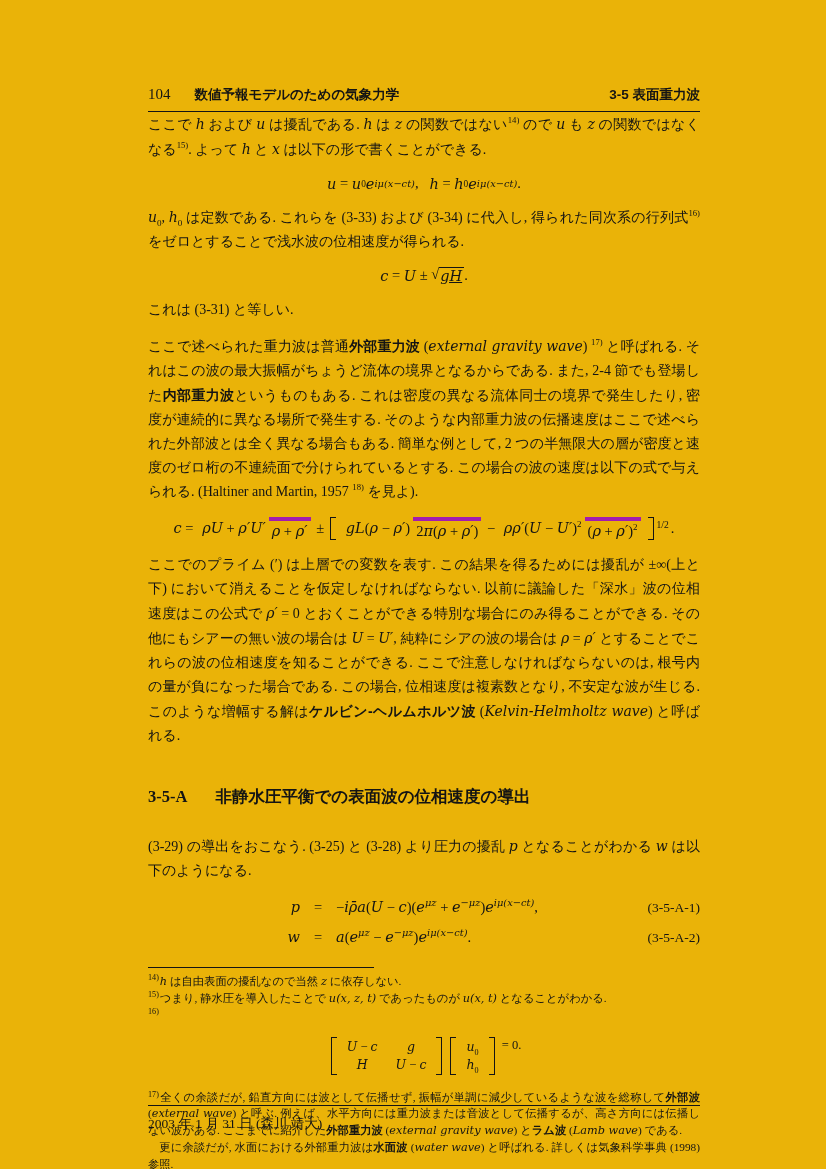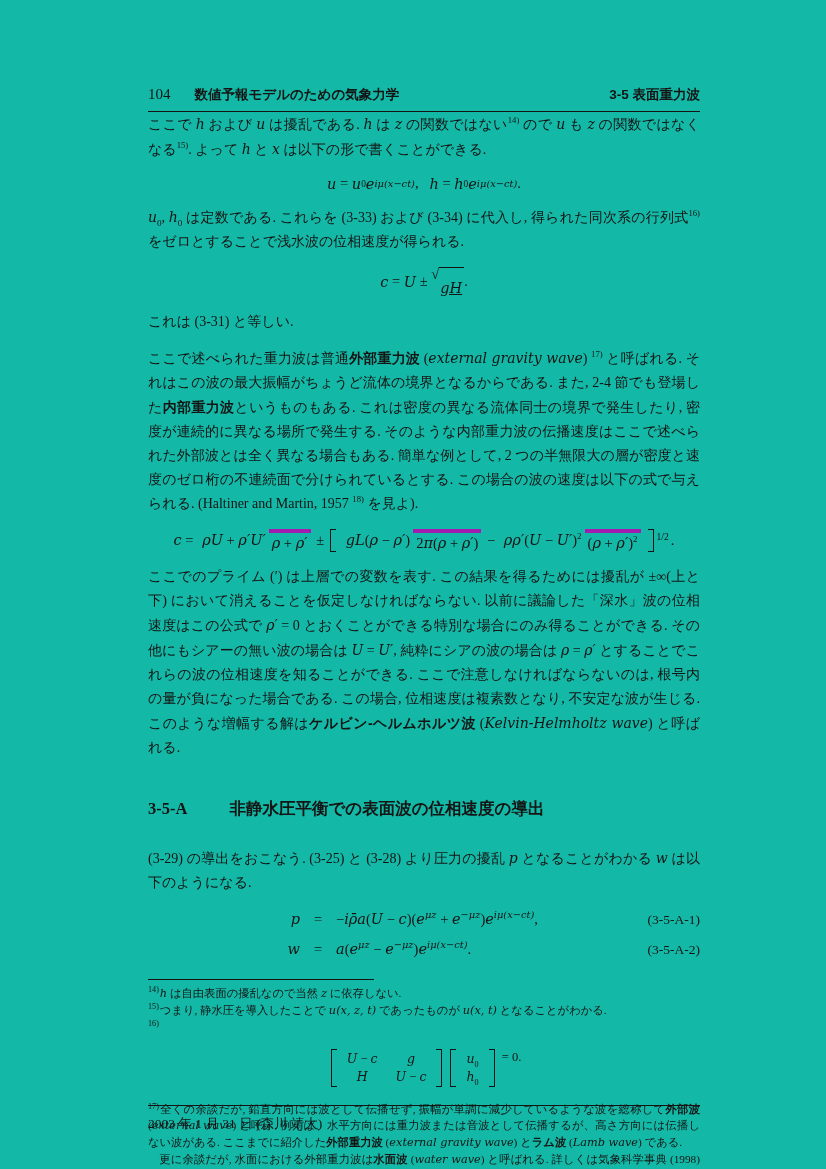--- a/index.html
+++ b/index.html
@@ -1,16 +1,16 @@
 <!DOCTYPE html>
 <html><head>
 <meta charset="utf-8">
 <style>
   html,body{margin:0;padding:0;background:#e8e8e8;}
-  .page{position:relative;width:826px;height:1169px;background:#14b8a6;overflow:hidden;
+  .page{position:relative;width:826px;height:1169px;background:#eab308;overflow:hidden;
         font-family:"Liberation Serif","DejaVu Serif",serif;color:#141414;}
   .content{position:absolute;left:148px;top:86px;width:552px;}
   
   .header{display:flex;justify-content:space-between;align-items:baseline;
           border-bottom:1.2px solid #141414;padding-bottom:7px;}
   .header-left{display:flex;gap:24px;align-items:baseline;}
   .pagenum{font-size:15px;}
   .htitle{font-weight:bold;font-family:"Liberation Sans","DejaVu Sans",sans-serif;font-size:13.5px;}
   
   .para{font-size:14px;line-height:24px;text-align:justify;margin:0;}
@@ -22,38 +22,38 @@
   sup.msup{font-size:68%;line-height:0;}
   sub.msub{font-size:65%;line-height:0;}
   
   .eq{display:flex;justify-content:center;align-items:center;font-size:14.5px;margin:13px 0;}
   .eq span,.eqnarray span,.fn-display span{white-space:pre;}
   .frac{display:inline-flex;flex-direction:row;align-items:center;vertical-align:middle;margin:0 2px;line-height:1.25;}
   .frac .num{display:block;padding:0 3px 1px;}
   .frac .den{display:block;border-top:4px solid #a21caf;padding:1px 3px 0;}
   .sqrt{display:inline-flex;align-items:flex-start;}
   .rad{line-height:1.05;}
-  .radbody{border-top:1.1px solid #141414;padding:12px 2px 0 1px;line-height:1.15;text-decoration:underline;}
+  .radbody{border-top:1.1px solid #141414;padding:0 2px 0 1px;line-height:1.15;text-decoration:underline;}
   .brgrp{display:inline-flex;margin:0 2px;position:relative;}
   .br-l,.br-r{align-self:stretch;width:5px;border:1.5px solid #141414;}
   .br-l{border-right:none;margin-right:5px;}
   .br-r{border-left:none;margin-left:5px;}
   .brsup{font-size:66%;align-self:flex-start;margin-left:3px;line-height:1.6;}
   .mat{display:inline-flex;align-items:center;margin:0 4px;}
   .matgrid{display:grid;column-gap:18px;row-gap:2px;padding:2px 5px;line-height:1.3;}
   .matcell{text-align:center;}
   
   .eqnarray{margin:10px 0 4px;}
   .eqrow{display:flex;align-items:center;position:relative;min-height:30px;font-size:14.5px;}
   .eq-lhs{width:152px;text-align:right;display:inline-block;}
   .eq-rel{width:36px;text-align:center;display:inline-block;}
   .eq-rhs{flex:1;text-align:left;}
   .eq-tag{position:absolute;right:0;font-size:13.5px;}
   
-  .section-heading{display:flex;gap:42px;align-items:baseline;margin:38px 0 26px;font-size:16.5px;}
+  .section-heading{display:flex;gap:28px;align-items:baseline;margin:38px 0 26px;font-size:16.5px;}
   .sec-num{font-weight:bold;}
   .sec-title{font-weight:bold;font-family:"Liberation Sans","DejaVu Sans",sans-serif;}
   
   .footnotes{margin-top:14px;font-size:11.3px;line-height:16px;}
   .fnrule{width:226px;border-top:1px solid #141414;margin-bottom:5px;}
   .fn-para{margin:0;text-align:justify;}
   .fn-indent{text-indent:1em;}
   sup.fnmark{font-size:72%;line-height:0;margin-right:1px;}
   .fn-display{display:flex;justify-content:center;margin:14px 0;font-size:12.5px;}
   

